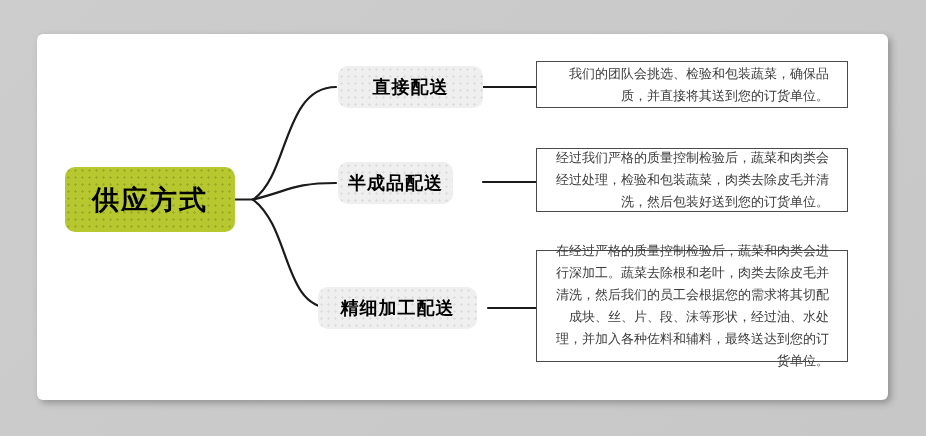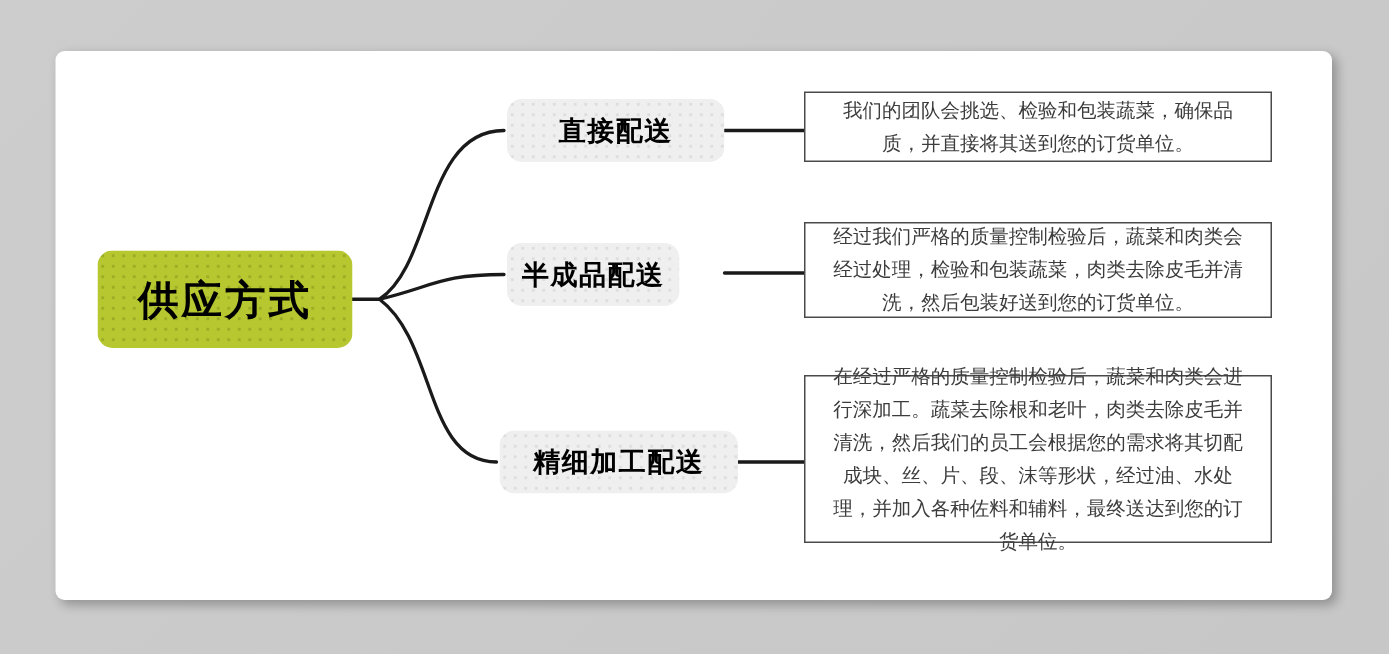--- a/index.html
+++ b/index.html
@@ -54,32 +54,32 @@
     background-size: 7px 7px;
     border-radius: 10px;
     font-size: 18px;
     font-weight: bold;
     color: #000000;
     letter-spacing: 1px;
     height: 42px;
   }
   .branch-1 { left: 301px; top: 32px;  width: 145px; }
   .branch-2 { left: 301px; top: 128px; width: 115px; }
-  .branch-3 { left: 296px; top: 253px; width: 159px; }
+  .branch-3 { left: 281px; top: 253px; width: 159px; }
   .desc-box {
     position: absolute;
     left: 499px;
     width: 312px;
     background: #ffffff;
     border: 1px solid #4a4a4a;
     border-radius: 0;
     display: flex;
     align-items: center;
     justify-content: center;
-    text-align: center;
+    text-align: right;
     font-size: 13px;
     line-height: 22px;
     color: #3c3c3c;
     padding: 2px 18px;
   }
   .desc-1 { top: 27px;  height: 47px; }
   .desc-2 { top: 114px; height: 64px; }
   .desc-3 { top: 216px; height: 112px; }
 </style>
 </head>

